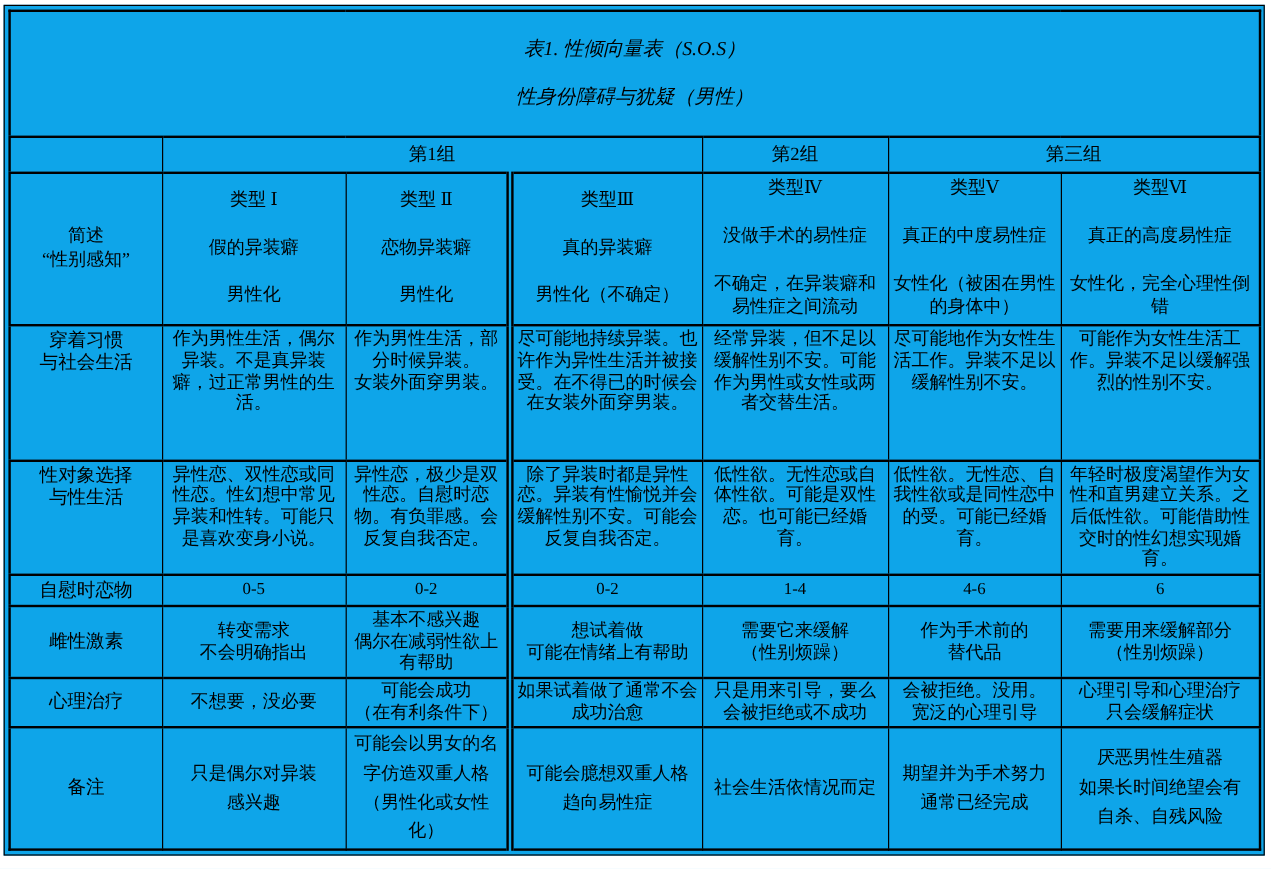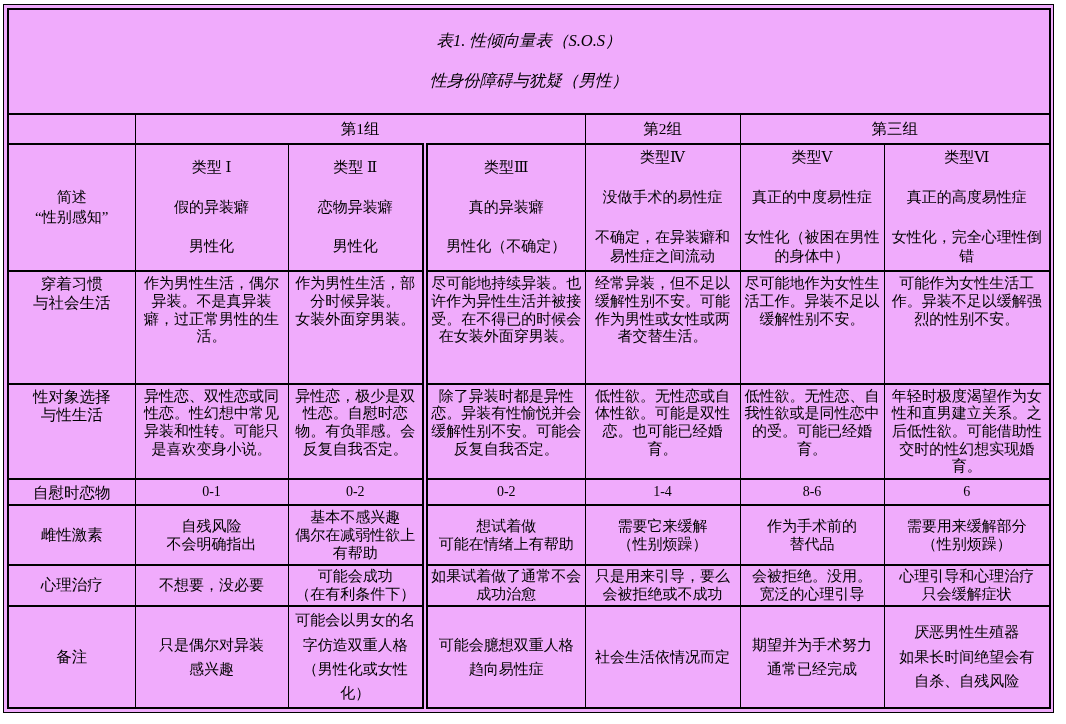--- a/index.html
+++ b/index.html
@@ -3,21 +3,21 @@
 <meta charset="utf-8">
 <style>
   html,body{margin:0;padding:0;background:#ffffff;}
   body{
     width:1066px;height:724px;position:relative;overflow:hidden;
     font-family:"Liberation Serif","DejaVu Serif",serif;color:#000;
     -webkit-font-smoothing:antialiased;
   }
   .frame{
     position:absolute;left:3px;top:4px;width:1051px;height:709px;
-    border:1px solid #000;padding:3px;box-sizing:border-box;background:#f0abfc;
+    border:1px solid #000;padding:3px;box-sizing:border-box;background:#0ea5e9;
   }
   table.sos{
     border-collapse:collapse;table-layout:fixed;
     width:100%;height:100%;border:2px solid #000;
   }
   td{
     border:1px solid #000;
     text-align:center;vertical-align:middle;
     white-space:pre-line;
     font-size:15px;line-height:1.3;
@@ -123,32 +123,32 @@
       <td>异性恋、双性恋或同性恋。性幻想中常见异装和性转。可能只是喜欢变身小说。</td>
       <td>异性恋，极少是双性恋。自慰时恋物。有负罪感。会反复自我否定。</td>
       <td class="dbl">除了异装时都是异性恋。异装有性愉悦并会缓解性别不安。可能会反复自我否定。</td>
       <td>低性欲。无性恋或自体性欲。可能是双性恋。也可能已经婚育。</td>
       <td>低性欲。无性恋、自我性欲或是同性恋中的受。可能已经婚育。</td>
       <td>年轻时极度渴望作为女性和直男建立关系。之后低性欲。可能借助性交时的性幻想实现婚育。</td>
     </tr>
 
     <tr class="kinsey-row sep" style="height:26px">
       <td class="rowhead">自慰时恋物</td>
-      <td>0-1</td>
+      <td>0-5</td>
       <td>0-2</td>
       <td class="dbl">0-2</td>
       <td>1-4</td>
-      <td>8-6</td>
+      <td>4-6</td>
       <td>6</td>
     </tr>
 
 
     <tr class="horm-row sep" style="height:52px">
       <td class="rowhead">雌性激素</td>
-      <td>自残风险
+      <td>转变需求
 不会明确指出</td>
       <td>基本不感兴趣
 偶尔在减弱性欲上有帮助</td>
       <td class="dbl">想试着做
 可能在情绪上有帮助</td>
       <td>需要它来缓解
 （性别烦躁）</td>
       <td>作为手术前的
 替代品</td>
       <td>需要用来缓解部分

